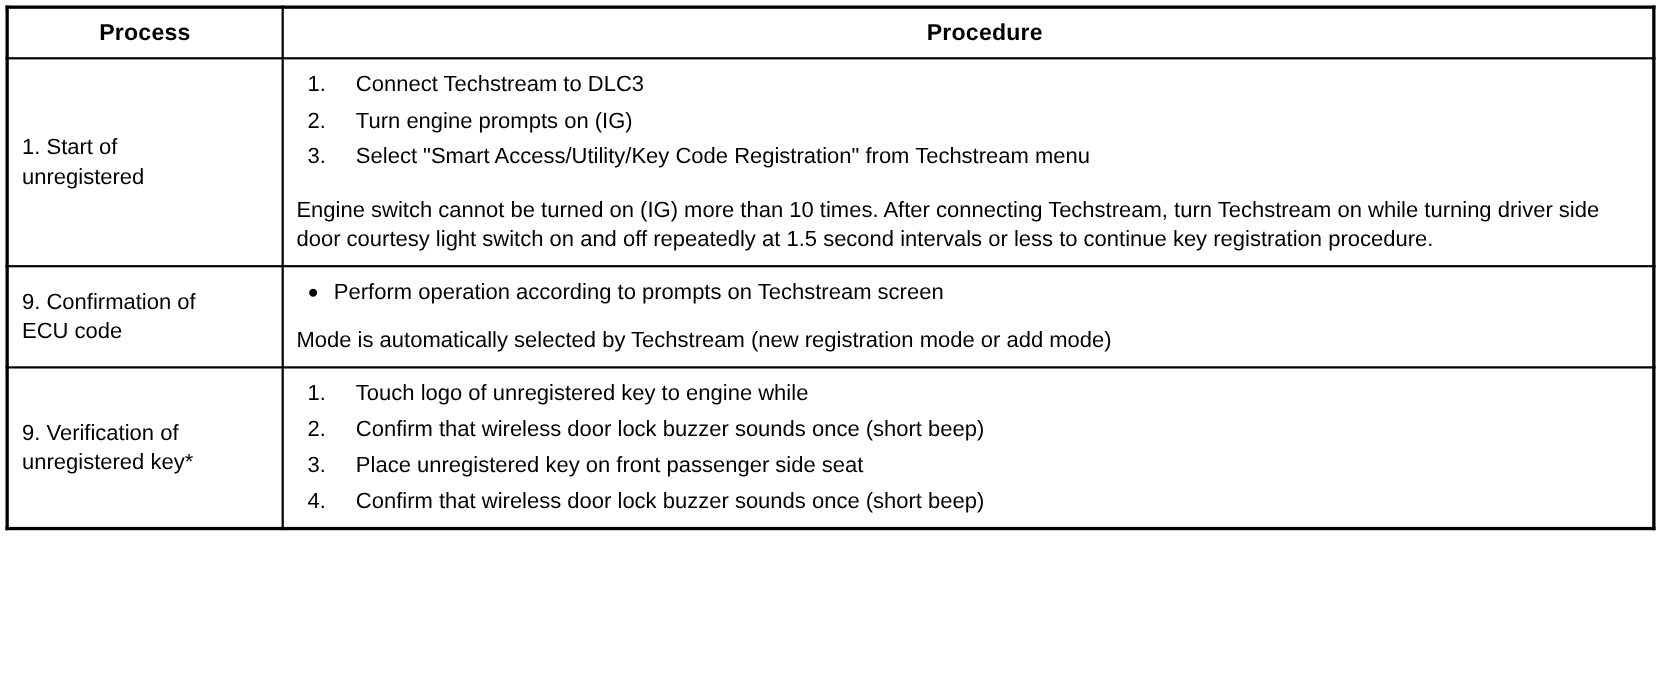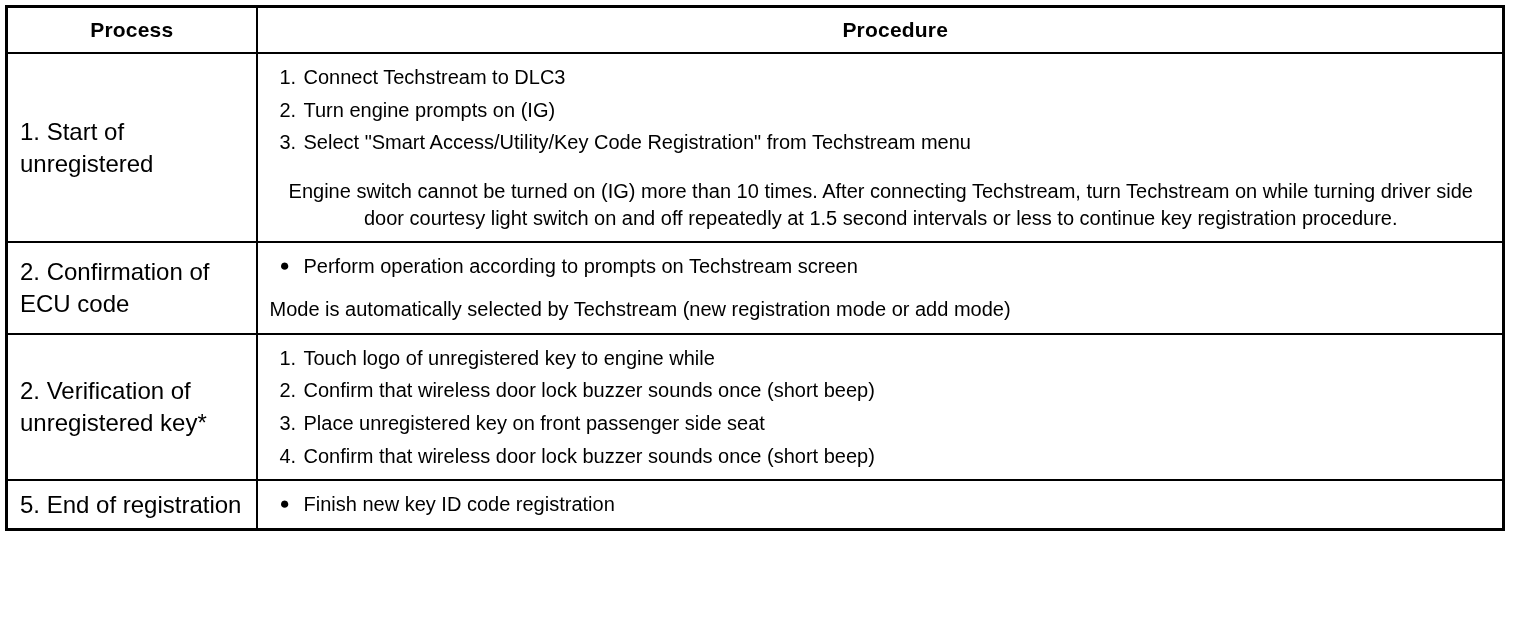--- a/index.html
+++ b/index.html
@@ -53,21 +53,21 @@
     font-size: 21px;
     height: 44px;
     letter-spacing: 0.2px;
   }
   thead th.th-process { border-left: none; border-radius: 20px; }
   thead th.th-procedure { border-right: none; padding-left: 31px; }
 
   tbody td.cell-process {
     border-left: none;
     padding: 6px 0 6px 12px;
-    font-size: 24px;
+    font-size: 20px;
     line-height: 1.32;
   }
   tbody td.cell-procedure {
     border-right: none;
     padding: 10px 10px 10px 12px;
     font-size: 20px;
     line-height: 1.33;
   }
   tbody tr:last-child td { border-bottom: none; }
 
@@ -84,21 +84,21 @@
     white-space: nowrap;
   }
   ol.steps > li:last-child { margin-bottom: 0; }
   ol.steps .num {
     flex: 0 0 auto;
     width: 34px;
     text-align: left;
     padding-left: 10px;
     box-sizing: border-box;
   }
-  ol.steps .txt { flex: 1 1 auto; }
+  ol.steps .txt { flex: 1 1 auto; margin-left: 20px; }
 
   
   ul.bullets {
     list-style: none;
     margin: 0;
     padding: 0;
   }
   ul.bullets > li {
     display: flex;
     align-items: flex-start;
@@ -115,21 +115,21 @@
   ul.bullets .txt { flex: 1 1 auto; }
 
   p.note {
     margin: 0;
     line-height: 1.34;
   }
 
   .gap-lg { height: 22px; }
   .gap-md { height: 16px; }
 
-  .row1-note { margin-top: 0; text-align: center; }
+  .row1-note { margin-top: 0; }
 </style>
 </head>
 <body>
 
 <div id="page">
 
   <table class="proc-table">
     <colgroup>
       <col class="col-process">
       <col class="col-procedure">
@@ -162,38 +162,38 @@
               <span class="txt">Select "Smart Access/Utility/Key Code Registration" from Techstream menu</span>
             </li>
           </ol>
           <div class="gap-lg"></div>
           <p class="note row1-note">Engine switch cannot be turned on (IG) more than 10 times. After connecting Techstream, turn Techstream on while turning driver side door courtesy light switch on and off repeatedly at 1.5 second intervals or less to continue key registration procedure.</p>
         </td>
       </tr>
 
       <tr>
         <td class="cell-process">
-          <div>2. Confirmation of</div>
+          <div>9. Confirmation of</div>
           <div>ECU code</div>
         </td>
         <td class="cell-procedure">
           <ul class="bullets">
             <li>
               <span class="dot">●</span>
               <span class="txt">Perform operation according to prompts on Techstream screen</span>
             </li>
           </ul>
           <div class="gap-md"></div>
           <p class="note">Mode is automatically selected by Techstream (new registration mode or add mode)</p>
         </td>
       </tr>
 
       <tr>
         <td class="cell-process">
-          <div>2. Verification of</div>
+          <div>9. Verification of</div>
           <div>unregistered key*</div>
         </td>
         <td class="cell-procedure">
           <ol class="steps">
             <li>
               <span class="num">1.</span>
               <span class="txt">Touch logo of unregistered key to engine while</span>
             </li>
             <li>
               <span class="num">2.</span>
@@ -205,30 +205,17 @@
             </li>
             <li>
               <span class="num">4.</span>
               <span class="txt">Confirm that wireless door lock buzzer sounds once (short beep)</span>
             </li>
           </ol>
         </td>
       </tr>
 
 
-      <tr>
-        <td class="cell-process">
-          <div>5. End of registration</div>
-        </td>
-        <td class="cell-procedure">
-          <ul class="bullets">
-            <li>
-              <span class="dot">●</span>
-              <span class="txt">Finish new key ID code registration</span>
-            </li>
-          </ul>
-        </td>
-      </tr>
 
     </tbody>
   </table>
 
 </div>
 
 </body></html>

